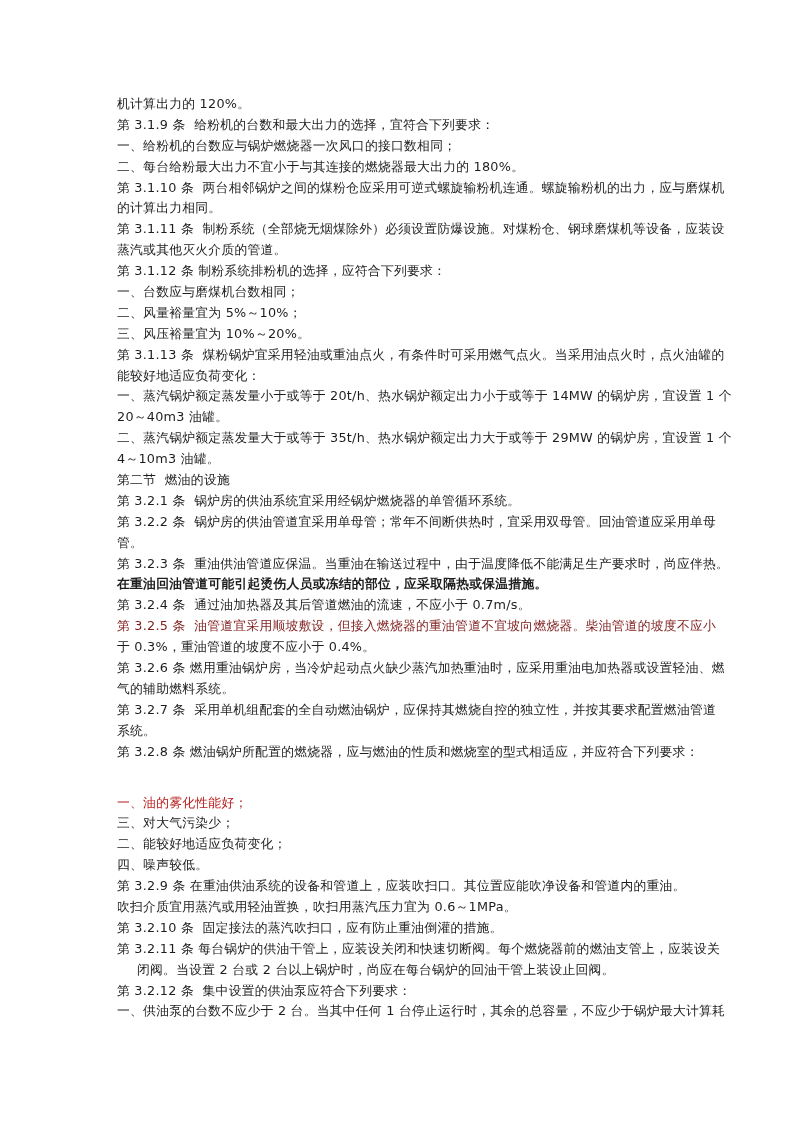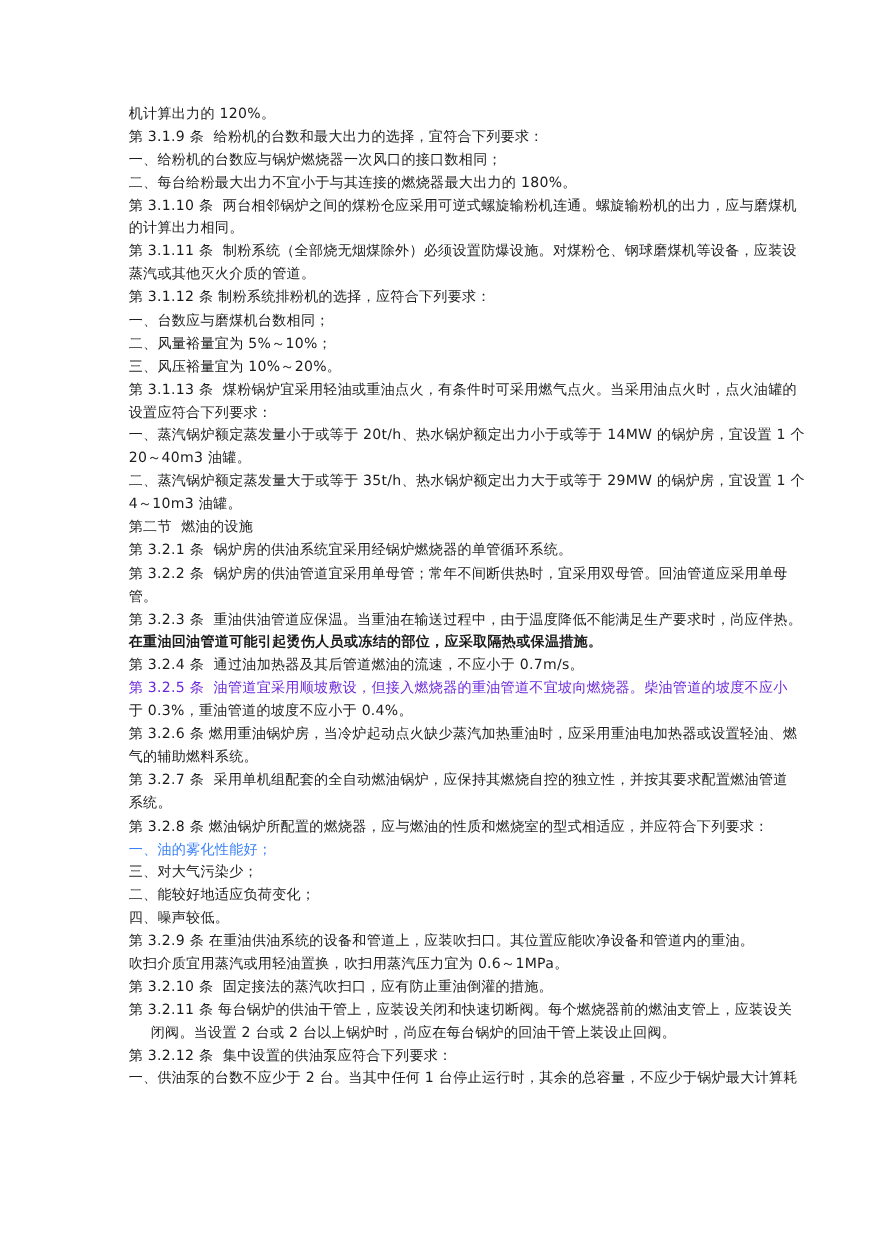--- a/index.html
+++ b/index.html
@@ -46,40 +46,40 @@
       <div class="line" style="color: rgb(29, 29, 31);">二、每台给粉最大出力不宜小于与其连接的燃烧器最大出力的 180%。</div>
       <div class="line" style="color: rgb(29, 29, 31);">第 3.1.10 条  两台相邻锅炉之间的煤粉仓应采用可逆式螺旋输粉机连通。螺旋输粉机的出力，应与磨煤机</div>
       <div class="line" style="color: rgb(29, 29, 31);">的计算出力相同。</div>
       <div class="line" style="color: rgb(29, 29, 31);">第 3.1.11 条  制粉系统（全部烧无烟煤除外）必须设置防爆设施。对煤粉仓、钢球磨煤机等设备，应装设</div>
       <div class="line" style="color: rgb(29, 29, 31);">蒸汽或其他灭火介质的管道。</div>
       <div class="line" style="color: rgb(29, 29, 31);">第 3.1.12 条 制粉系统排粉机的选择，应符合下列要求：</div>
       <div class="line" style="color: rgb(29, 29, 31);">一、台数应与磨煤机台数相同；</div>
       <div class="line" style="color: rgb(29, 29, 31);">二、风量裕量宜为 5%～10%；</div>
       <div class="line" style="color: rgb(29, 29, 31);">三、风压裕量宜为 10%～20%。</div>
       <div class="line" style="color: rgb(29, 29, 31);">第 3.1.13 条  煤粉锅炉宜采用轻油或重油点火，有条件时可采用燃气点火。当采用油点火时，点火油罐的</div>
-      <div class="line" style="color: rgb(29, 29, 31);">设置应符合下列要求：</div>
+      <div class="line" style="color: rgb(29, 29, 31);">能较好地适应负荷变化：</div>
       <div class="line" style="color: rgb(29, 29, 31);">一、蒸汽锅炉额定蒸发量小于或等于 20t/h、热水锅炉额定出力小于或等于 14MW 的锅炉房，宜设置 1 个</div>
       <div class="line" style="color: rgb(29, 29, 31);">20～40m3 油罐。</div>
       <div class="line" style="color: rgb(29, 29, 31);">二、蒸汽锅炉额定蒸发量大于或等于 35t/h、热水锅炉额定出力大于或等于 29MW 的锅炉房，宜设置 1 个</div>
       <div class="line" style="color: rgb(29, 29, 31);">4～10m3 油罐。</div>
       <div class="line" style="color: rgb(29, 29, 31);">第二节  燃油的设施</div>
       <div class="line" style="color: rgb(29, 29, 31);">第 3.2.1 条  锅炉房的供油系统宜采用经锅炉燃烧器的单管循环系统。</div>
       <div class="line" style="color: rgb(29, 29, 31);">第 3.2.2 条  锅炉房的供油管道宜采用单母管；常年不间断供热时，宜采用双母管。回油管道应采用单母</div>
       <div class="line" style="color: rgb(29, 29, 31);">管。</div>
       <div class="line" style="color: rgb(29, 29, 31);">第 3.2.3 条  重油供油管道应保温。当重油在输送过程中，由于温度降低不能满足生产要求时，尚应伴热。</div>
       <div class="line" style="color: rgb(29, 29, 31); font-weight: bold;">在重油回油管道可能引起烫伤人员或冻结的部位，应采取隔热或保温措施。</div>
       <div class="line" style="color: rgb(29, 29, 31);">第 3.2.4 条  通过油加热器及其后管道燃油的流速，不应小于 0.7m/s。</div>
-      <div class="line" style="color: #6d28d9;">第 3.2.5 条  油管道宜采用顺坡敷设，但接入燃烧器的重油管道不宜坡向燃烧器。柴油管道的坡度不应小</div>
+      <div class="line" style="color: #7f1d1d;">第 3.2.5 条  油管道宜采用顺坡敷设，但接入燃烧器的重油管道不宜坡向燃烧器。柴油管道的坡度不应小</div>
       <div class="line" style="color: rgb(29, 29, 31);">于 0.3%，重油管道的坡度不应小于 0.4%。</div>
       <div class="line" style="color: rgb(29, 29, 31);">第 3.2.6 条 燃用重油锅炉房，当冷炉起动点火缺少蒸汽加热重油时，应采用重油电加热器或设置轻油、燃</div>
       <div class="line" style="color: rgb(29, 29, 31);">气的辅助燃料系统。</div>
       <div class="line" style="color: rgb(29, 29, 31);">第 3.2.7 条  采用单机组配套的全自动燃油锅炉，应保持其燃烧自控的独立性，并按其要求配置燃油管道</div>
       <div class="line" style="color: rgb(29, 29, 31);">系统。</div>
       <div class="line" style="color: rgb(29, 29, 31);">第 3.2.8 条 燃油锅炉所配置的燃烧器，应与燃油的性质和燃烧室的型式相适应，并应符合下列要求：</div>
-      <div class="line" style="color: #3b82f6;">一、油的雾化性能好；</div>
+      <div class="line" style="color: #b91c1c; margin-top: 30px;">一、油的雾化性能好；</div>
       <div class="line" style="color: rgb(29, 29, 31);">三、对大气污染少；</div>
       <div class="line" style="color: rgb(29, 29, 31);">二、能较好地适应负荷变化；</div>
       <div class="line" style="color: rgb(29, 29, 31);">四、噪声较低。</div>
       <div class="line" style="color: rgb(29, 29, 31);">第 3.2.9 条 在重油供油系统的设备和管道上，应装吹扫口。其位置应能吹净设备和管道内的重油。</div>
       <div class="line" style="color: rgb(29, 29, 31);">吹扫介质宜用蒸汽或用轻油置换，吹扫用蒸汽压力宜为 0.6～1MPa。</div>
       <div class="line" style="color: rgb(29, 29, 31);">第 3.2.10 条  固定接法的蒸汽吹扫口，应有防止重油倒灌的措施。</div>
       <div class="line" style="color: rgb(29, 29, 31);">第 3.2.11 条 每台锅炉的供油干管上，应装设关闭和快速切断阀。每个燃烧器前的燃油支管上，应装设关</div>
       <div class="line" style="color: rgb(29, 29, 31); margin-left: 20px;">闭阀。当设置 2 台或 2 台以上锅炉时，尚应在每台锅炉的回油干管上装设止回阀。</div>
       <div class="line" style="color: rgb(29, 29, 31);">第 3.2.12 条  集中设置的供油泵应符合下列要求：</div>
       <div class="line" style="color: rgb(29, 29, 31);">一、供油泵的台数不应少于 2 台。当其中任何 1 台停止运行时，其余的总容量，不应少于锅炉最大计算耗</div>

